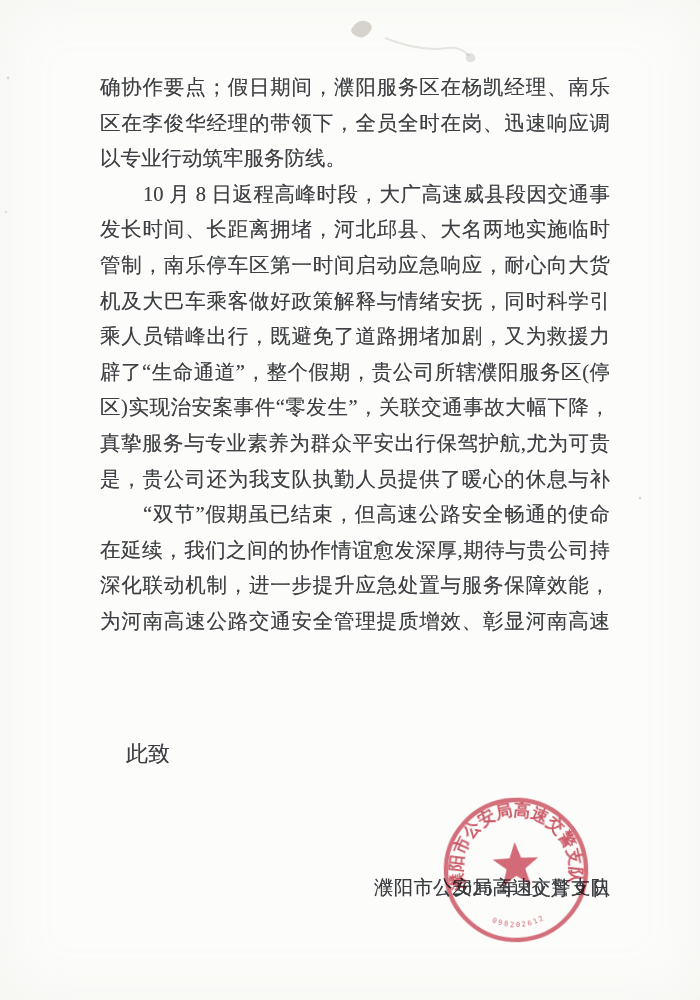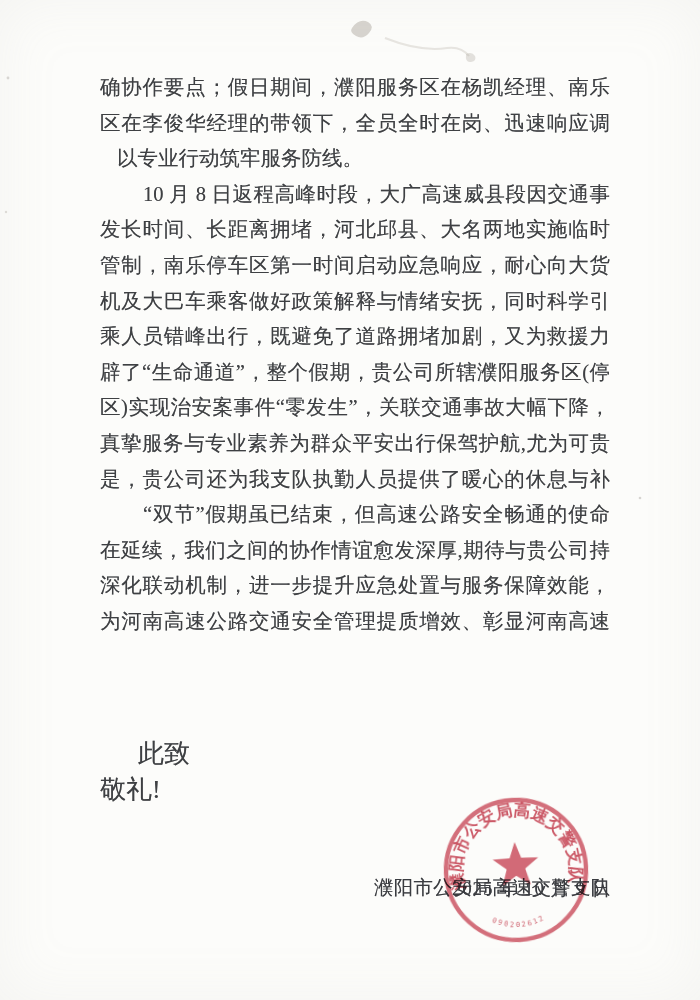--- a/index.html
+++ b/index.html
@@ -9,25 +9,25 @@
     box-shadow: inset 0 0 60px rgba(175,172,165,0.10);
     font-family:"Liberation Serif","DejaVu Serif",serif;
     color:#3e4043; overflow:hidden;
   }
   .body-text {
     position:absolute; left:100px; top:70px; width:510px;
     font-size:20.5px; line-height:35.6px;
     text-shadow:0 0 0.5px rgba(70,70,75,0.55);
   }
   .line { text-align:justify; text-align-last:justify; height:35.6px; overflow:hidden; }
-  .line-end { text-align-last:auto;margin-left:17px; }
+  .line-end { text-align-last:auto; }
   .line-indent { text-indent:43px; }
   .closing {
-    position:absolute; left:100px; top:736px;
-    font-size:26px; line-height:35.6px;
+    position:absolute; left:88px; top:736px;
+    font-size:22px; line-height:35.6px;
     text-shadow:0 0 0.5px rgba(70,70,75,0.55);
   }
   .cizhi { margin-left:38px; }
   .signature {
     position:absolute; left:374px; top:874px; width:240px;
     font-size:19.5px; letter-spacing:0.2px; white-space:nowrap;
     color:#3a3c40; text-shadow:0 0 0.5px rgba(70,70,75,0.5);
     z-index:2;
   }
   .date {
@@ -80,21 +80,20 @@
       <div class="para">
         <div class="line line-indent">“双节”假期虽已结束，但高速公路安全畅通的使命仍</div>
         <div class="line">在延续，我们之间的协作情谊愈发深厚,期待与贵公司持续</div>
         <div class="line">深化联动机制，进一步提升应急处置与服务保障效能，共同</div>
         <div class="line">为河南高速公路交通安全管理提质增效、彰显河南高速服务</div>
       </div>
     </div>
 
   <div class="closing">
     <div class="cizhi">此致</div>
-    <div class="jingli">敬礼!</div>
   </div>
 
   <div class="signature">濮阳市公安局高速交警支队</div>
   <div class="date">2025 年 10 月 9 日</div>
 
   <svg class="seal" viewBox="0 0 160 160">
     <defs>
       <path id="arcTop" d="M 29.3,98.5 A 54,54 0 1 1 130.7,98.5"></path>
       <path id="arcBot" d="M 28.3,104.1 A 57,57 0 0 0 131.7,104.1"></path>
     </defs>

